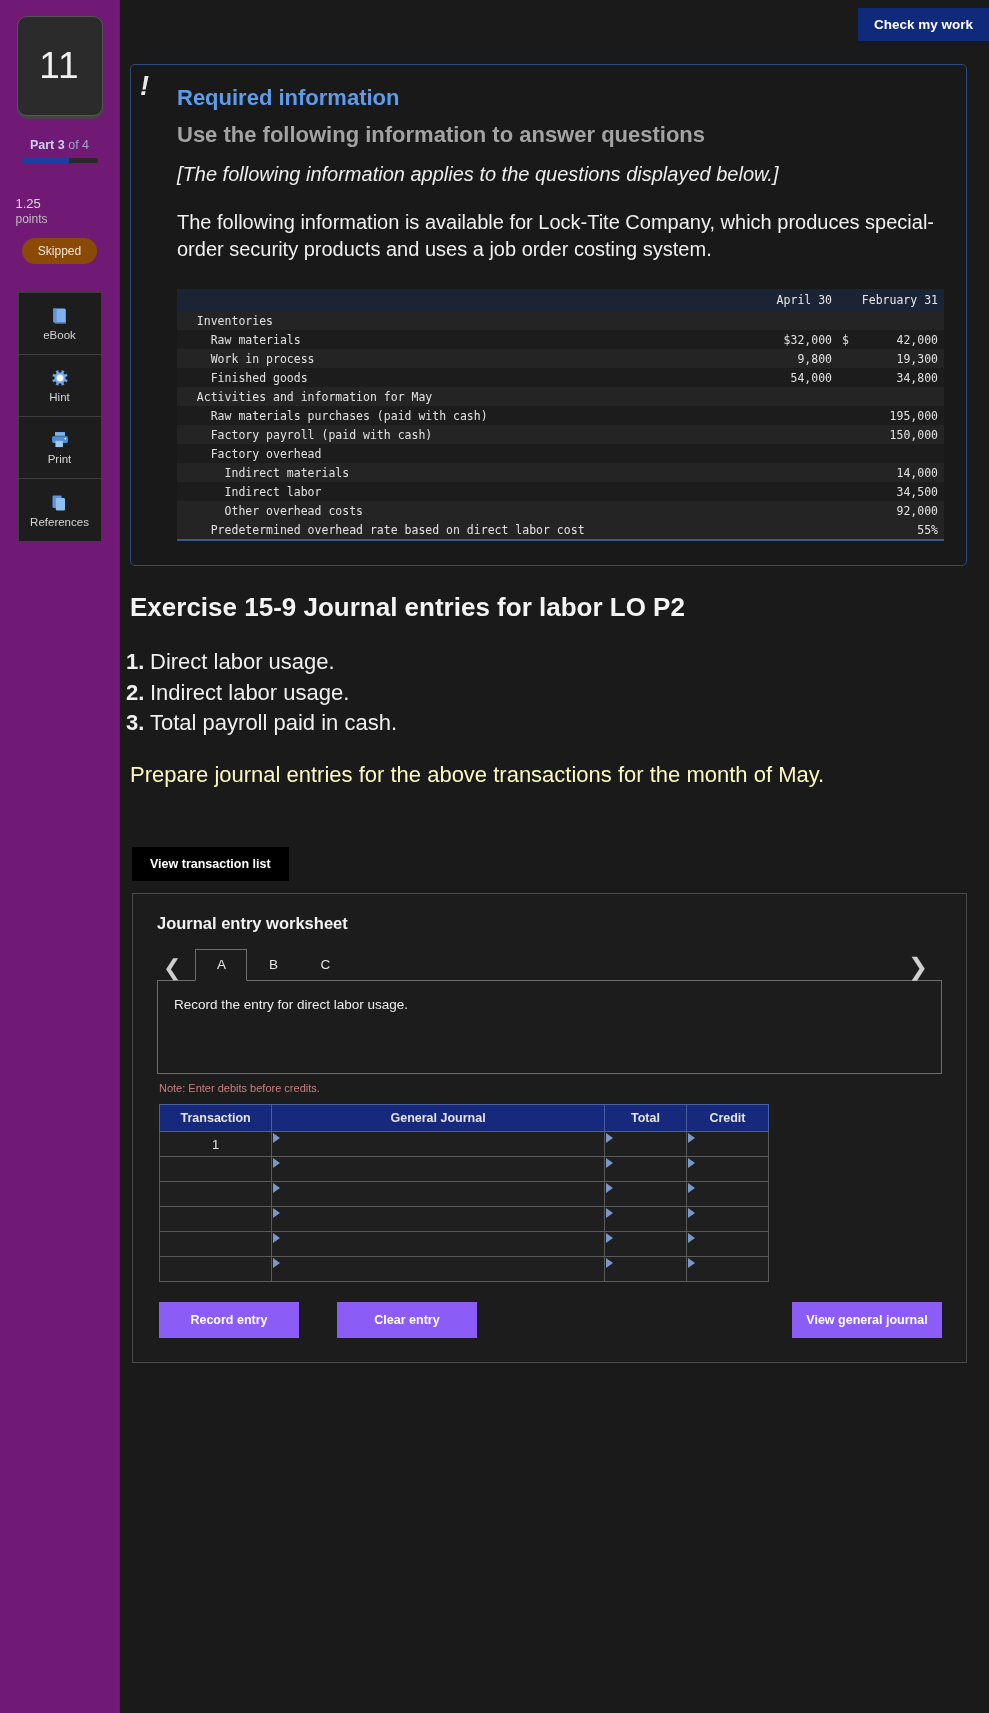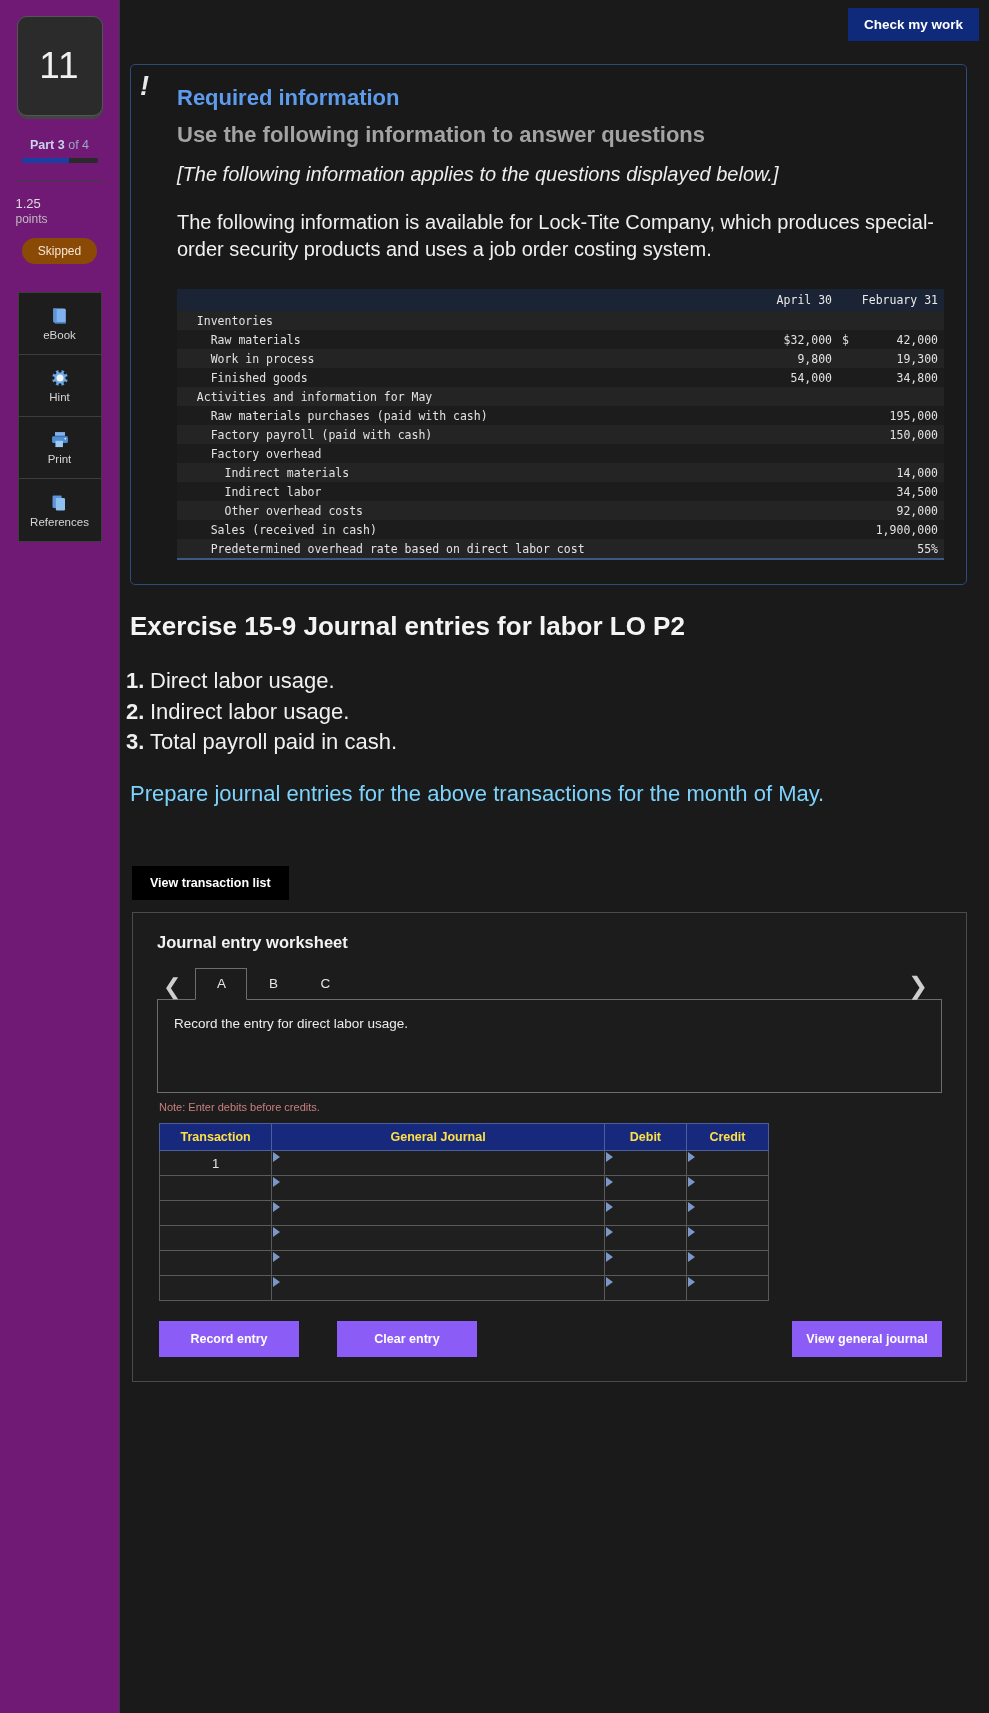--- a/index.html
+++ b/index.html
@@ -60,21 +60,21 @@
     display: flex; flex-direction: column;
     align-items: center; justify-content: center;
     gap: 3px;
   }
   .tool-item:last-child { border-bottom: none; }
   .tool-item .lbl { font-size: 11.5px; color: #d6d6d6; }
   .ic { width: 22px; height: 20px; display:block; }
 
   
   .main { flex: 1; position: relative; padding: 0; }
-  .topbar { height: 46px; display: flex; justify-content: flex-end; align-items: flex-start; padding-top: 8px; padding-right: 10px; }
+  .topbar { height: 46px; display: flex; justify-content: flex-end; align-items: flex-start; padding-top: 8px; }
   .check-btn {
     background: #102a7b; color: #ffffff;
     font-size: 13.5px; font-weight: bold;
     padding: 9px 16px; border: none; cursor: pointer;
   }
 
   
   .req-panel {
     margin: 18px 22px 0 10px;
     border: 1px solid #2c4a7a;
@@ -114,21 +114,21 @@
   .info-table td.num { text-align: right; width: 92px; }
   .info-table td.cur { text-align: left; width: 14px; padding-left: 4px; padding-right: 0; }
   .info-table tr.alt { background: #242424; }
   .info-table tr.plain { background: #1c1c1c; }
 
   
   .ex-title { font-size: 26px; font-weight: bold; color: #f4f4f4; margin: 26px 0 0 10px; }
   .req-list { margin: 24px 0 0 6px; padding: 0; list-style: none; }
   .req-list li { font-size: 22px; color: #f0f0f0; line-height: 1.38; display: flex; gap: 8px; }
   .req-list li .n { font-weight: bold; width: 16px; text-align: right; }
-  .prep-text { font-size: 22px; color: #7dd3fc; line-height: 1.33; margin: 22px 0 0 10px; }
+  .prep-text { font-size: 22px; color: #fef9c3; line-height: 1.33; margin: 22px 0 0 10px; }
 
   
   .vt-wrap { margin: 58px 0 0 12px; }
   .vt-btn {
     background: #000000; color: #fff; border: none;
     font-size: 12.5px; font-weight: bold;
     padding: 10px 18px; cursor: pointer;
   }
 
   
@@ -159,21 +159,21 @@
     margin-top: -1px;
     padding: 16px 16px;
     min-height: 94px;
     font-size: 13.5px; color: #ececec;
   }
   .note { color: #c97f7f; font-size: 11px; margin: 8px 0 10px 2px; }
 
   
   .jt { border-collapse: collapse; width: 610px; margin-left: 2px; table-layout: fixed; }
   .jt th {
-    background: #16297c; color: #fde047;
+    background: #16297c; color: #e5e5e5;
     font-size: 12.5px; font-weight: bold;
     padding: 6px 4px; border: 1px solid #4a5f9e;
   }
   .jt td {
     border: 1px solid #5a5a5a;
     height: 25px;
     background: #1f1f1f;
     position: relative;
     font-size: 13px; color: #e4e4e4;
     text-align: center;
@@ -363,26 +363,20 @@
               <td class="num"></td>
               <td class="cur"></td>
               <td class="num">34,500</td>
             </tr>
             <tr class="alt">
               <td class="lbl">      Other overhead costs</td>
               <td class="num"></td>
               <td class="cur"></td>
               <td class="num">92,000</td>
             </tr>
-            <tr class="plain">
-              <td class="lbl">    Sales (received in cash)</td>
-              <td class="num"></td>
-              <td class="cur"></td>
-              <td class="num">1,900,000</td>
-            </tr>
             <tr class="alt">
               <td class="lbl">    Predetermined overhead rate based on direct labor cost</td>
               <td class="num"></td>
               <td class="cur"></td>
               <td class="num">55%</td>
             </tr>
           </tbody>
       </table>
     </div>
 
@@ -424,21 +418,21 @@
         <span>Record the entry for direct labor usage.</span>
       </div>
 
       <div class="note">Note: Enter debits before credits.</div>
 
       <table class="jt">
         <thead>
           <tr>
             <th class="col-tr">Transaction</th>
             <th class="col-gj">General Journal</th>
-            <th class="col-db">Debit</th>
+            <th class="col-db">Total</th>
             <th class="col-cr">Credit</th>
           </tr>
         </thead>
         <tbody>
             <tr>
               <td>1</td>
               <td class="has-caret"></td>
               <td class="has-caret"></td>
               <td class="has-caret"></td>
             </tr>

